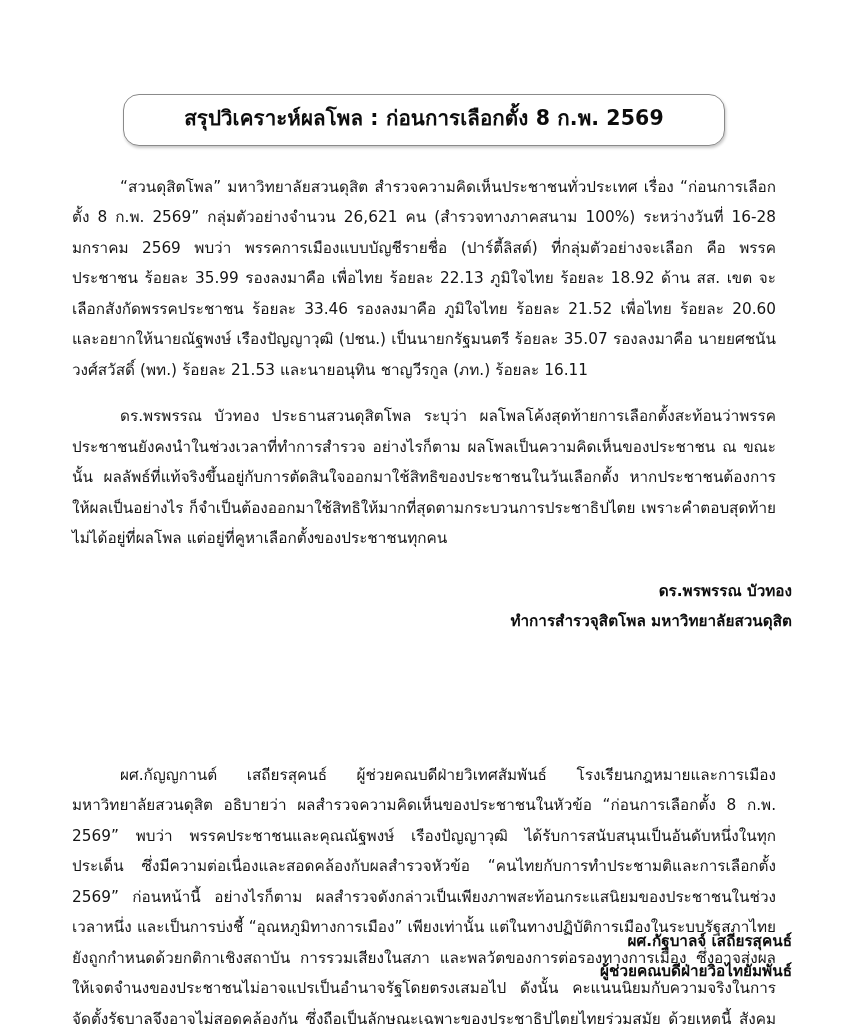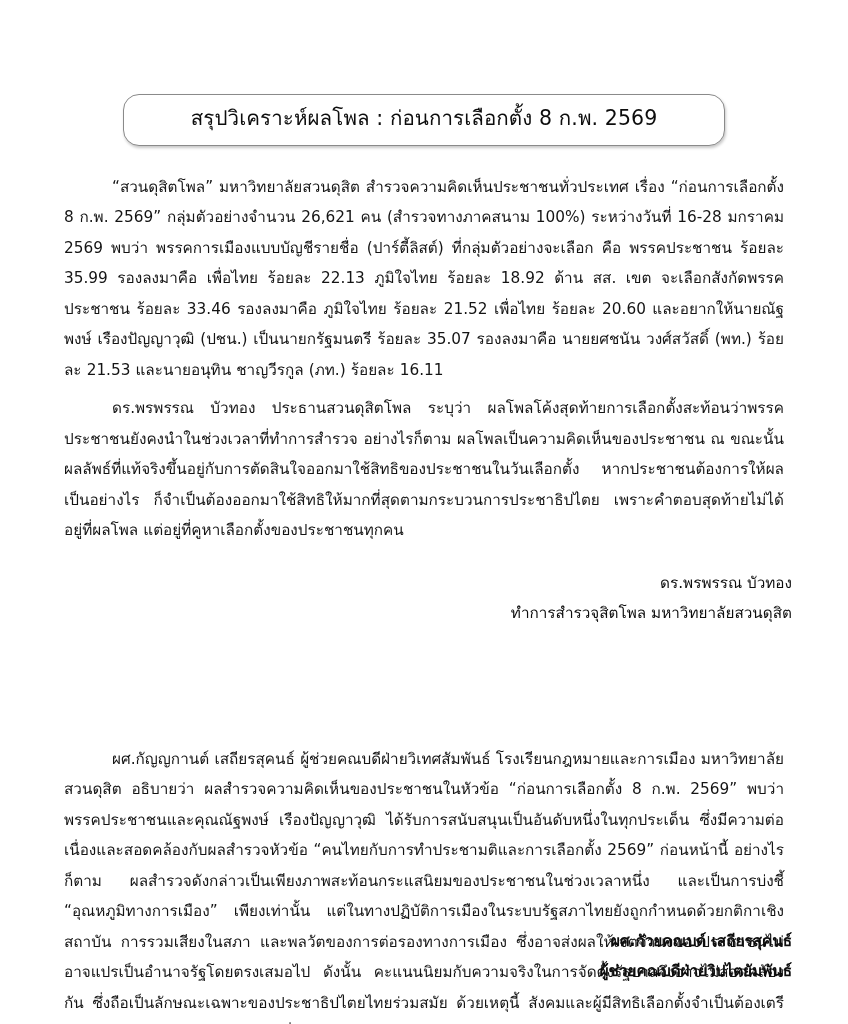--- a/index.html
+++ b/index.html
@@ -34,50 +34,50 @@
     border: 1px solid #8a8a8a;
     border-radius: 16px;
     box-shadow: 1px 2px 3px rgba(0,0,0,0.22);
     padding: 11px 40px 13px 40px;
     background: #ffffff;
     text-align: center;
     min-width: 520px;
   }
   .title-text {
     font-size: 20.5px;
-    font-weight: normal;
+    font-weight: bold;
     letter-spacing: 0.1px;
     line-height: 1.25;
     color: #0d0d0d;
     white-space: nowrap;
   }
 
   
   .body-block {
     margin-top: 26px;
   }
   p.para {
-    margin: 8px;
+    margin: 16px;
     font-size: 15.3px;
     line-height: 30.5px;
     text-align: justify;
     text-justify: inter-word;
     text-indent: 48px;
     color: #141414;
     word-spacing: 0.2px;
   }
   p.para + p.para {
     margin-top: 0px;
   }
 
   
   .sig {
     margin-top: 22px;
     text-align: right;
-    font-weight: normal;
+    font-weight: bold;
     font-size: 15.3px;
     line-height: 30px;
     color: #0d0d0d;
   }
   .sig div {
     white-space: nowrap;
   }
 
   .spacer-lg { height: 108px; }
 
@@ -114,17 +114,17 @@
     <div>ทำการสำรวจุสิตโพล มหาวิทยาลัยสวนดุสิต</div>
   </div>
 
   <div class="spacer-lg"></div>
 
   <div class="body-block" style="margin-top:0;">
     <p class="para">ผศ.กัญญกานต์ เสถียรสุคนธ์ ผู้ช่วยคณบดีฝ่ายวิเทศสัมพันธ์ โรงเรียนกฎหมายและการเมือง มหาวิทยาลัยสวนดุสิต อธิบายว่า ผลสำรวจความคิดเห็นของประชาชนในหัวข้อ “ก่อนการเลือกตั้ง 8 ก.พ. 2569” พบว่า พรรคประชาชนและคุณณัฐพงษ์ เรืองปัญญาวุฒิ ได้รับการสนับสนุนเป็นอันดับหนึ่งในทุกประเด็น ซึ่งมีความต่อเนื่องและสอดคล้องกับผลสำรวจหัวข้อ “คนไทยกับการทำประชามติและการเลือกตั้ง 2569” ก่อนหน้านี้ อย่างไรก็ตาม ผลสำรวจดังกล่าวเป็นเพียงภาพสะท้อนกระแสนิยมของประชาชนในช่วงเวลาหนึ่ง และเป็นการบ่งชี้ “อุณหภูมิทางการเมือง” เพียงเท่านั้น แต่ในทางปฏิบัติการเมืองในระบบรัฐสภาไทยยังถูกกำหนดด้วยกติกาเชิงสถาบัน การรวมเสียงในสภา และพลวัตของการต่อรองทางการเมือง ซึ่งอาจส่งผลให้เจตจำนงของประชาชนไม่อาจแปรเป็นอำนาจรัฐโดยตรงเสมอไป ดังนั้น คะแนนนิยมกับความจริงในการจัดตั้งรัฐบาลจึงอาจไม่สอดคล้องกัน ซึ่งถือเป็นลักษณะเฉพาะของประชาธิปไตยไทยร่วมสมัย ด้วยเหตุนี้ สังคมและผู้มีสิทธิเลือกตั้งจำเป็นต้องเตรียมความเข้าใจและยอมรับผลลัพธ์ที่อาจแตกต่างจากความคาดหวัง โดยมองการเมืองในฐานะกระบวนการมากกว่าผลลัพธ์สุดท้าย เพื่อเสริมสร้างวุฒิภาวะทางการเมืองและความเข้าใจในบริบทของประชาธิปไตยแบบรัฐสภาอย่างยั่งยืน</p>
   </div>
 
   <div class="sig-bottom">
-    <div>ผศ.กัวยคณบด์ เสถียรสุคนธ์</div>
-    <div>ผู้ช่วยคณบดีฝ่ายวิปไตยัมพันธ์</div>
+    <div>ผศ.กัฐบาลจ์ เสถียรสุคนธ์</div>
+    <div>ผู้ช่วยคณบดีฝ่ายวิอไทยัมพันธ์</div>
   </div>
 
 </div>
 
 </body></html>

